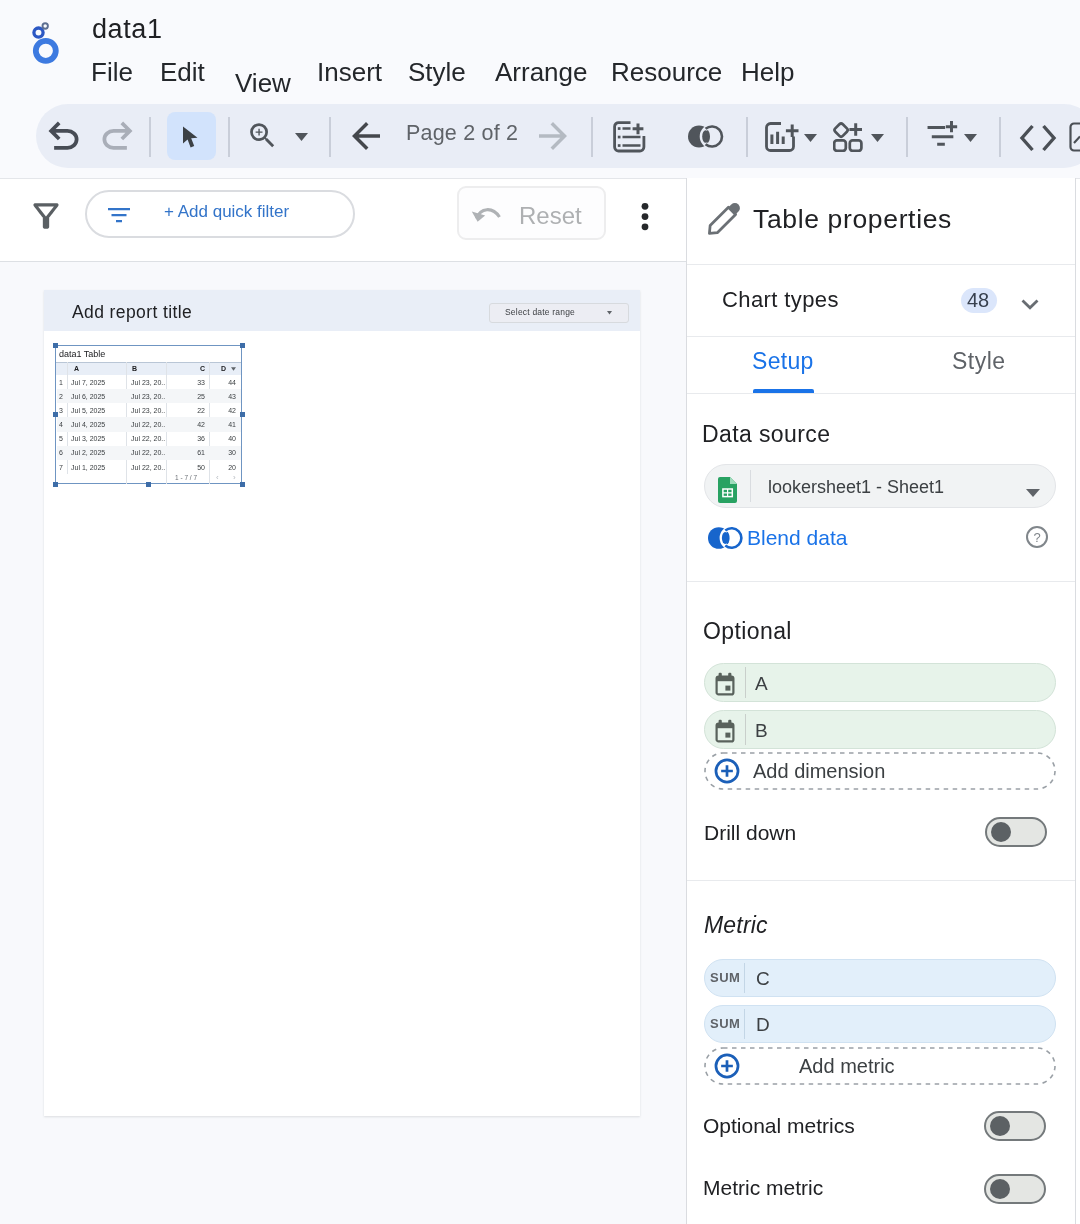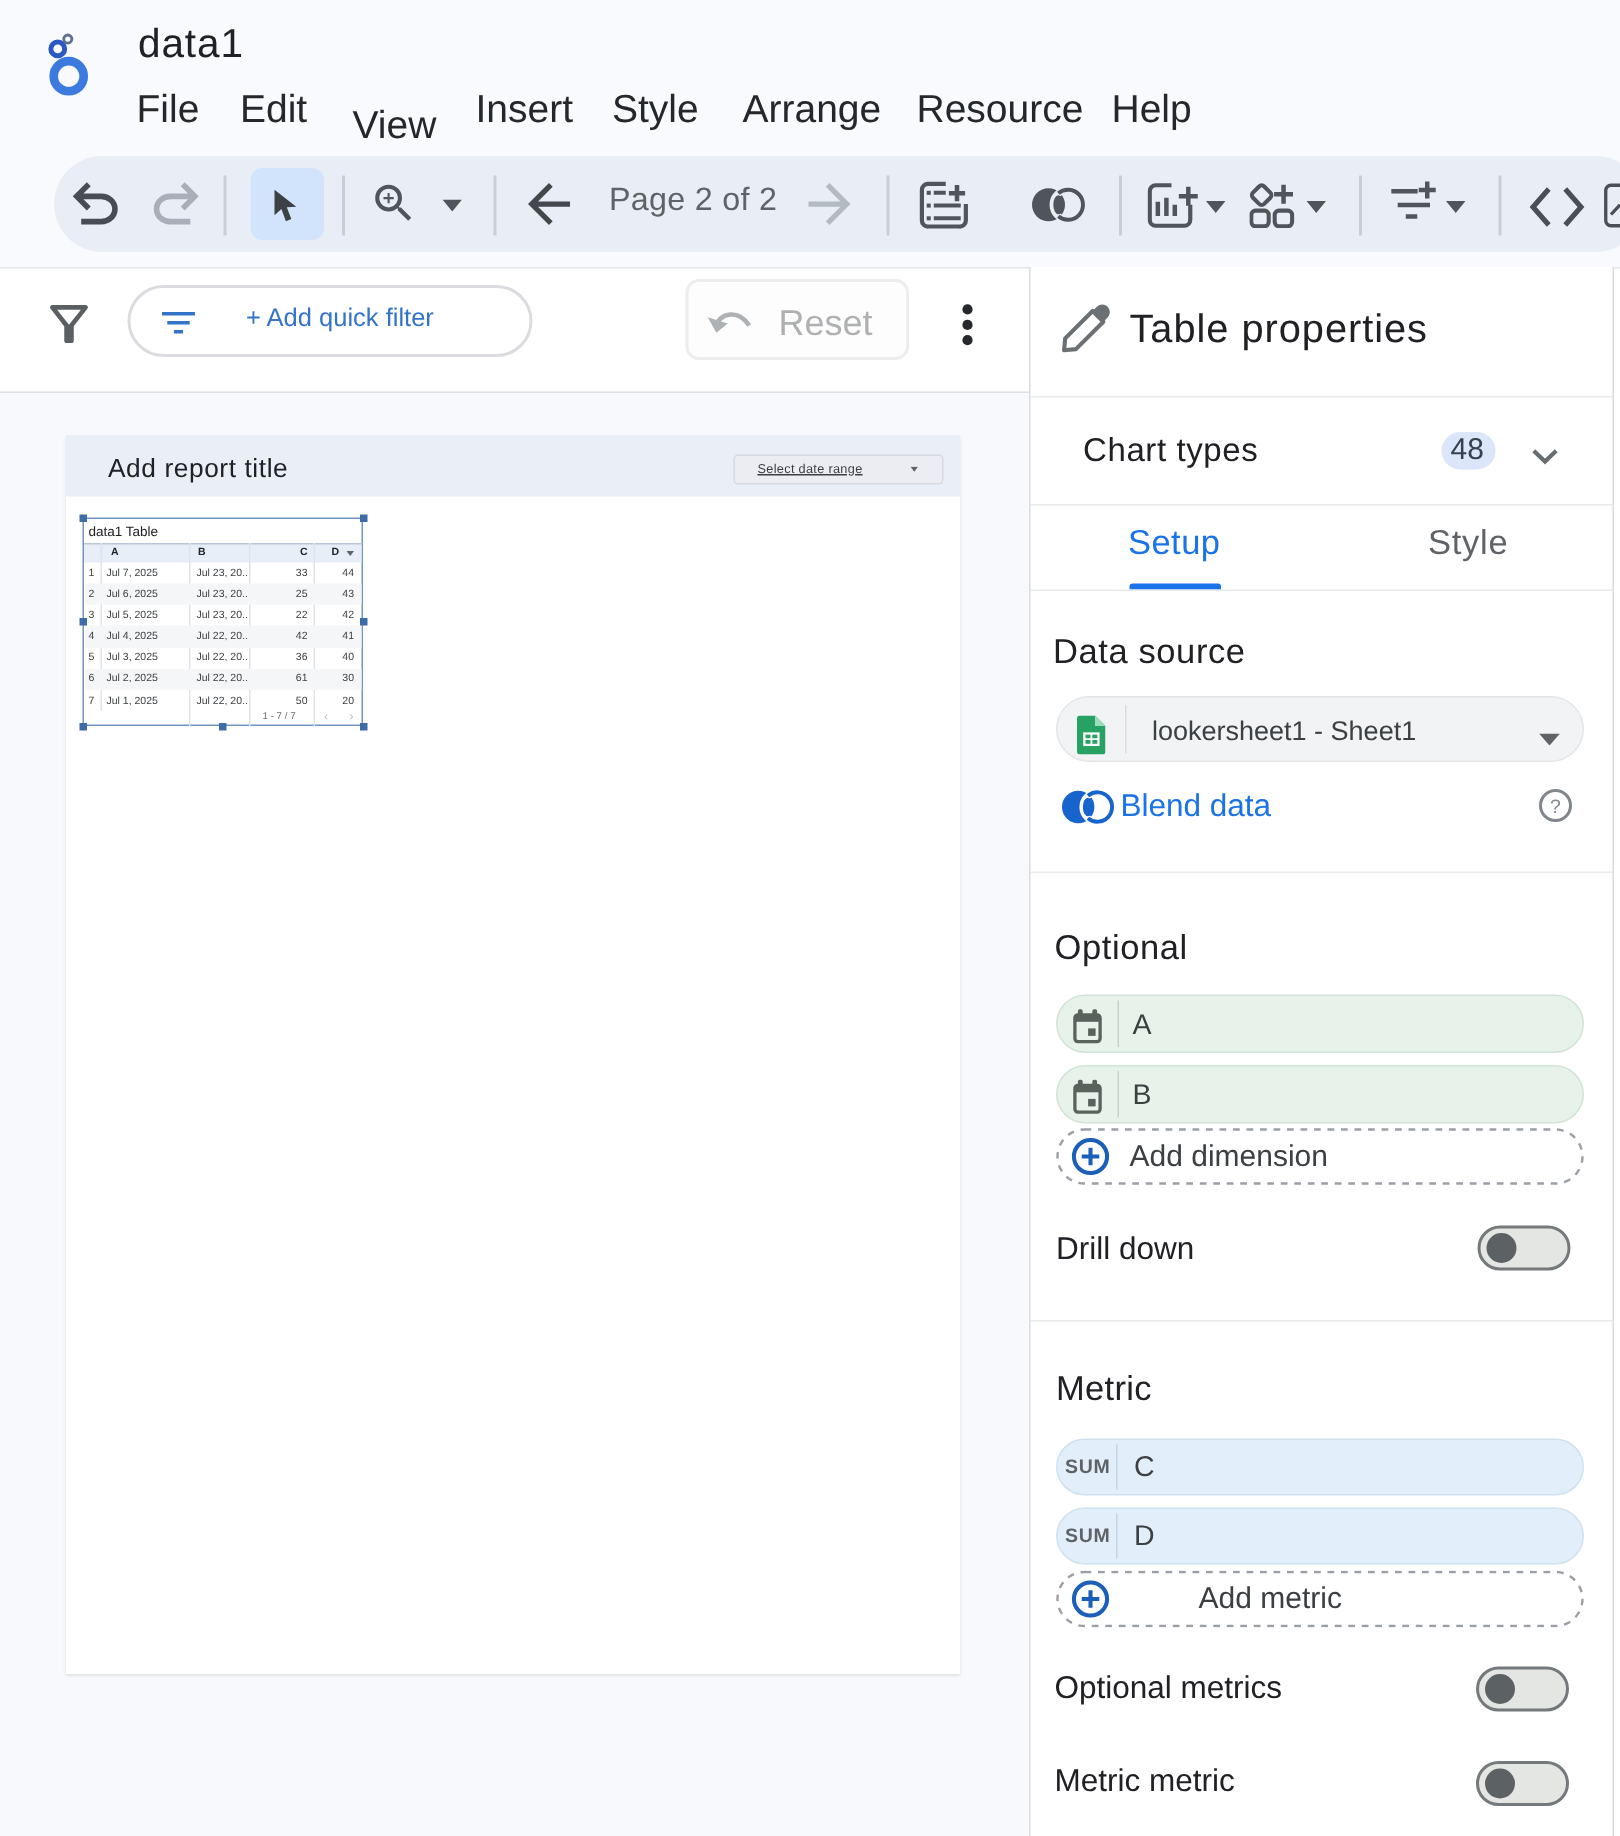--- a/index.html
+++ b/index.html
@@ -151,21 +151,21 @@
     <circle cx="7" cy="15.6" r="3.4"></circle>
     <circle cx="7" cy="25.8" r="3.4"></circle>
 </svg>
 
 <div class="a" style="left:0;top:262px;width:686px;height:962px;background:#f8f9fc;"></div>
 
 <div class="a" style="left:44px;top:290px;width:596px;height:826px;background:#fff;box-shadow:0 1px 2px rgba(60,64,67,.15);"></div>
 <div class="a" style="left:44px;top:290px;width:596px;height:41px;background:#e9eef7;"></div>
 <div class="t" style="left:72px;top:304px;font-size:17.5px;letter-spacing:.4px;color:#202124;">Add report title</div>
 <div class="a" style="left:489px;top:303px;width:140px;height:20px;background:#ecedf3;border:1px solid #d7dade;border-radius:3px;"></div>
-<div class="t" style="left:505px;top:307.5px;font-size:8.5px;letter-spacing:.2px;color:#3b3e42;text-decoration:underline;">Select date range</div>
+<div class="t" style="left:505px;top:307.5px;font-size:8.5px;letter-spacing:.2px;color:#3b3e42;">Select date range</div>
 <svg class="ic" style="left:607px;top:311px;" width="5" height="3.5" viewBox="0 0 6 4" fill="#5f6368">
     <path d="M0 0h6L3 4z"></path>
   </svg>
 
 <div class="a" style="left:55px;top:345px;width:187px;height:139px;border:1.5px solid #6f95c2;background:#fff;"></div>
 
 <div class="t" style="left:59px;top:350px;font-size:9px;color:#202124;">data1 Table</div>
 <div class="a" style="left:56px;top:362px;width:185px;height:13px;background:#e8eef7;border-top:1px solid #b9c6d6;"></div>
 
 <div class="a" style="left:67px;top:362px;width:1px;height:112px;background:#dfe3e8;"></div>
@@ -318,21 +318,21 @@
     </svg>
     <div class="t" style="left:753px;top:761px;font-size:20px;color:#3c4043;">Add dimension</div>
   </div>
 
 <div class="t" style="left:704px;top:821.5px;font-size:21px;color:#202124;">Drill down</div>
 <div class="a" style="left:985px;top:817px;width:62px;height:30px;background:#e4e6e3;border:2px solid #74797b;border-radius:15px;"></div>
 <div class="a" style="left:991px;top:822px;width:20px;height:20px;background:#5c6164;border-radius:50%;"></div>
 
 <div class="a" style="left:687px;top:880px;width:388px;height:1px;background:#e8eaed;"></div>
 
-<div class="t" style="left:704px;top:914px;font-size:23px;letter-spacing:.2px;color:#202124;">Metric</div>
+<div class="t" style="left:704px;top:914px;font-size:23px;letter-spacing:.2px;color:#202124;font-style:italic;">Metric</div>
 <div id="mets">
     <div class="a" style="left:704px;top:959px;width:352px;height:38px;background:#e2effa;border:1px solid #d0e2f2;border-radius:19px;"></div>
     <div class="t" style="left:710px;top:971px;font-size:13px;font-weight:bold;color:#5f6368;letter-spacing:.5px;">SUM</div>
     <div class="a" style="left:744px;top:963px;width:1px;height:30px;background:#c3d6e6;"></div>
     <div class="t" style="left:756px;top:969px;font-size:19px;color:#3c4043;">C</div>
     <div class="a" style="left:704px;top:1005px;width:352px;height:38px;background:#e2effa;border:1px solid #d0e2f2;border-radius:19px;"></div>
     <div class="t" style="left:710px;top:1017px;font-size:13px;font-weight:bold;color:#5f6368;letter-spacing:.5px;">SUM</div>
     <div class="a" style="left:744px;top:1009px;width:1px;height:30px;background:#c3d6e6;"></div>
     <div class="t" style="left:756px;top:1015px;font-size:19px;color:#3c4043;">D</div>
     <svg class="ic" style="left:704px;top:1047px;" width="352" height="38">

